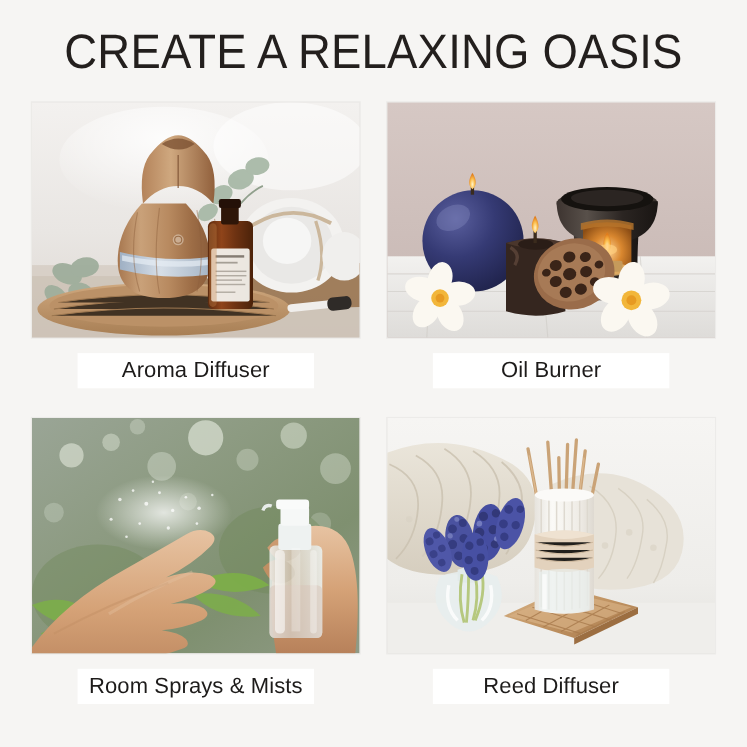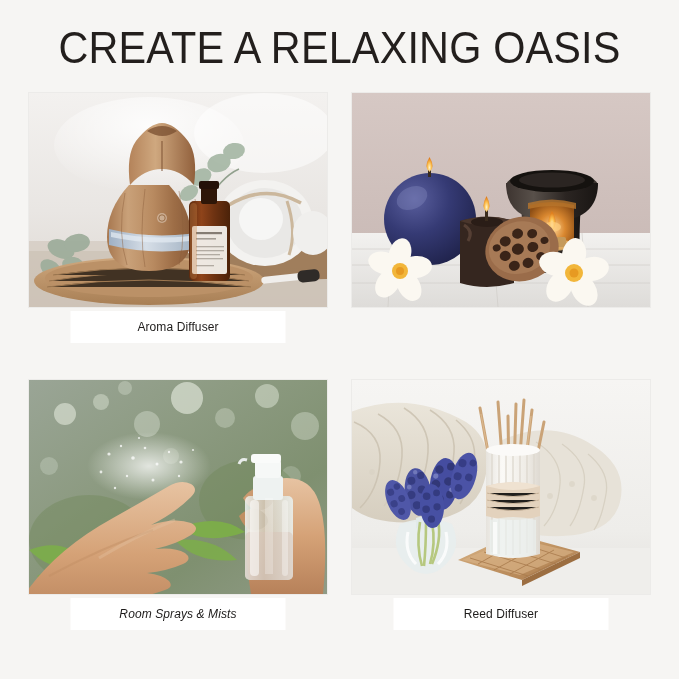--- a/index.html
+++ b/index.html
@@ -41,48 +41,48 @@
     width: 621px;
     height: 566px;
   }
   .cell {
     position: absolute;
     width: 298px;
     height: 259px;
   }
   .cell.c-tl { left: 0;     top: 0; }
   .cell.c-tr { left: 323px; top: 0; }
-  .cell.c-bl { left: 0;     top: 287px; font-style: italic; }
+  .cell.c-bl { left: 0;     top: 287px; }
   .cell.c-br { left: 323px; top: 287px; text-align: right; }
 
   .photo {
     position: absolute;
     left: 0;
     top: 0;
     width: 298px;
     height: 214px;
     overflow: hidden;
     background: #e8e6e3;
     box-shadow: 0 0 0 1px rgba(0,0,0,0.04);
   }
   .photo svg { display: block; width: 298px; height: 214px; }
 
   .caption {
     position: absolute;
     left: 50%;
     transform: translateX(-50%);
-    top: 218px;
+    top: 228px;
     width: 215px;
     height: 32px;
     background: #ffffff;
     display: flex;
     align-items: center;
     justify-content: center;
     font-family: "Liberation Sans", sans-serif;
-    font-size: 12px;
+    font-size: 20px;
     color: #1d1b1a;
     letter-spacing: 0.1px;
     white-space: nowrap;
   }
 </style>
 </head>
 <body>
 
 <div class="page-title">CREATE A RELAXING OASIS</div>
 
@@ -327,20 +327,21 @@
             <ellipse cx="18" cy="-4" rx="12" ry="17" transform="rotate(80 18 -4)"></ellipse>
             <ellipse cx="10" cy="17" rx="12" ry="17" transform="rotate(148 10 17)"></ellipse>
             <ellipse cx="-14" cy="13" rx="12" ry="17" transform="rotate(214 -14 13)"></ellipse>
             <ellipse cx="-18" cy="-9" rx="12" ry="17" transform="rotate(282 -18 -9)"></ellipse>
           </g>
           <circle cx="0" cy="0" r="9" fill="#f2b63a"></circle>
           <circle cx="0" cy="0" r="4.5" fill="#e79a22"></circle>
         </g>
       </svg>
     </div>
+    <div class="caption">Oil Burner</div>
   </div>
 
   <div class="cell c-bl">
     <div class="photo">
       <svg viewBox="0 0 298 214" xmlns="http://www.w3.org/2000/svg" aria-hidden="true">
         <defs>
           <linearGradient id="rs-bg" x1="0" y1="0" x2="1" y2="1">
             <stop offset="0" stop-color="#9aa596"></stop>
             <stop offset="0.35" stop-color="#8d9b82"></stop>
             <stop offset="0.7" stop-color="#7f9070"></stop>

